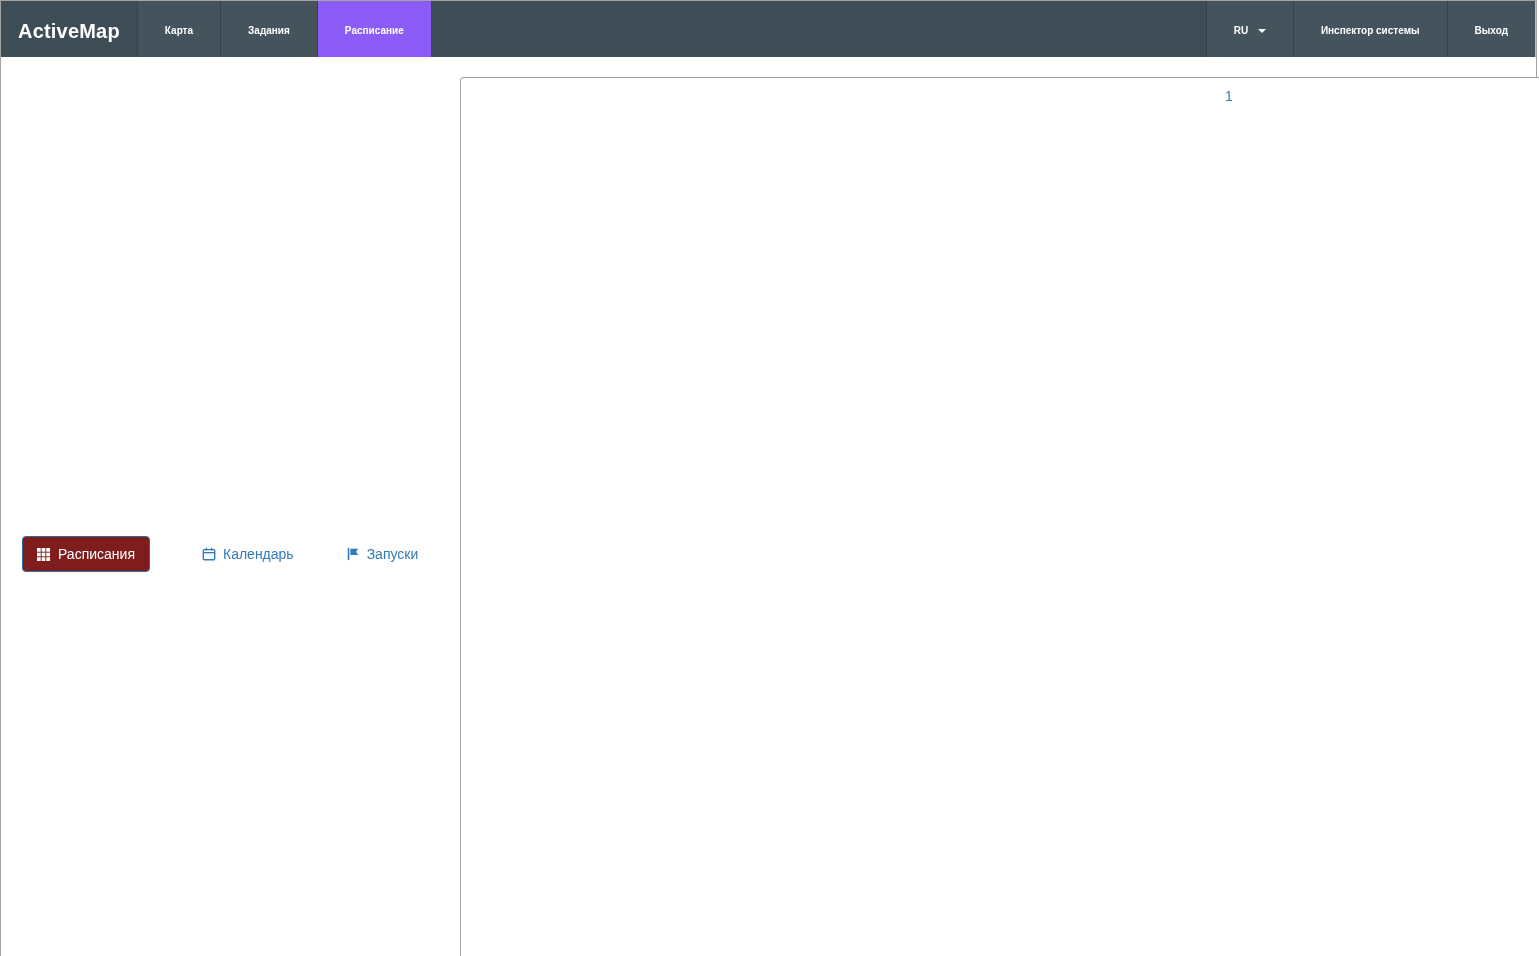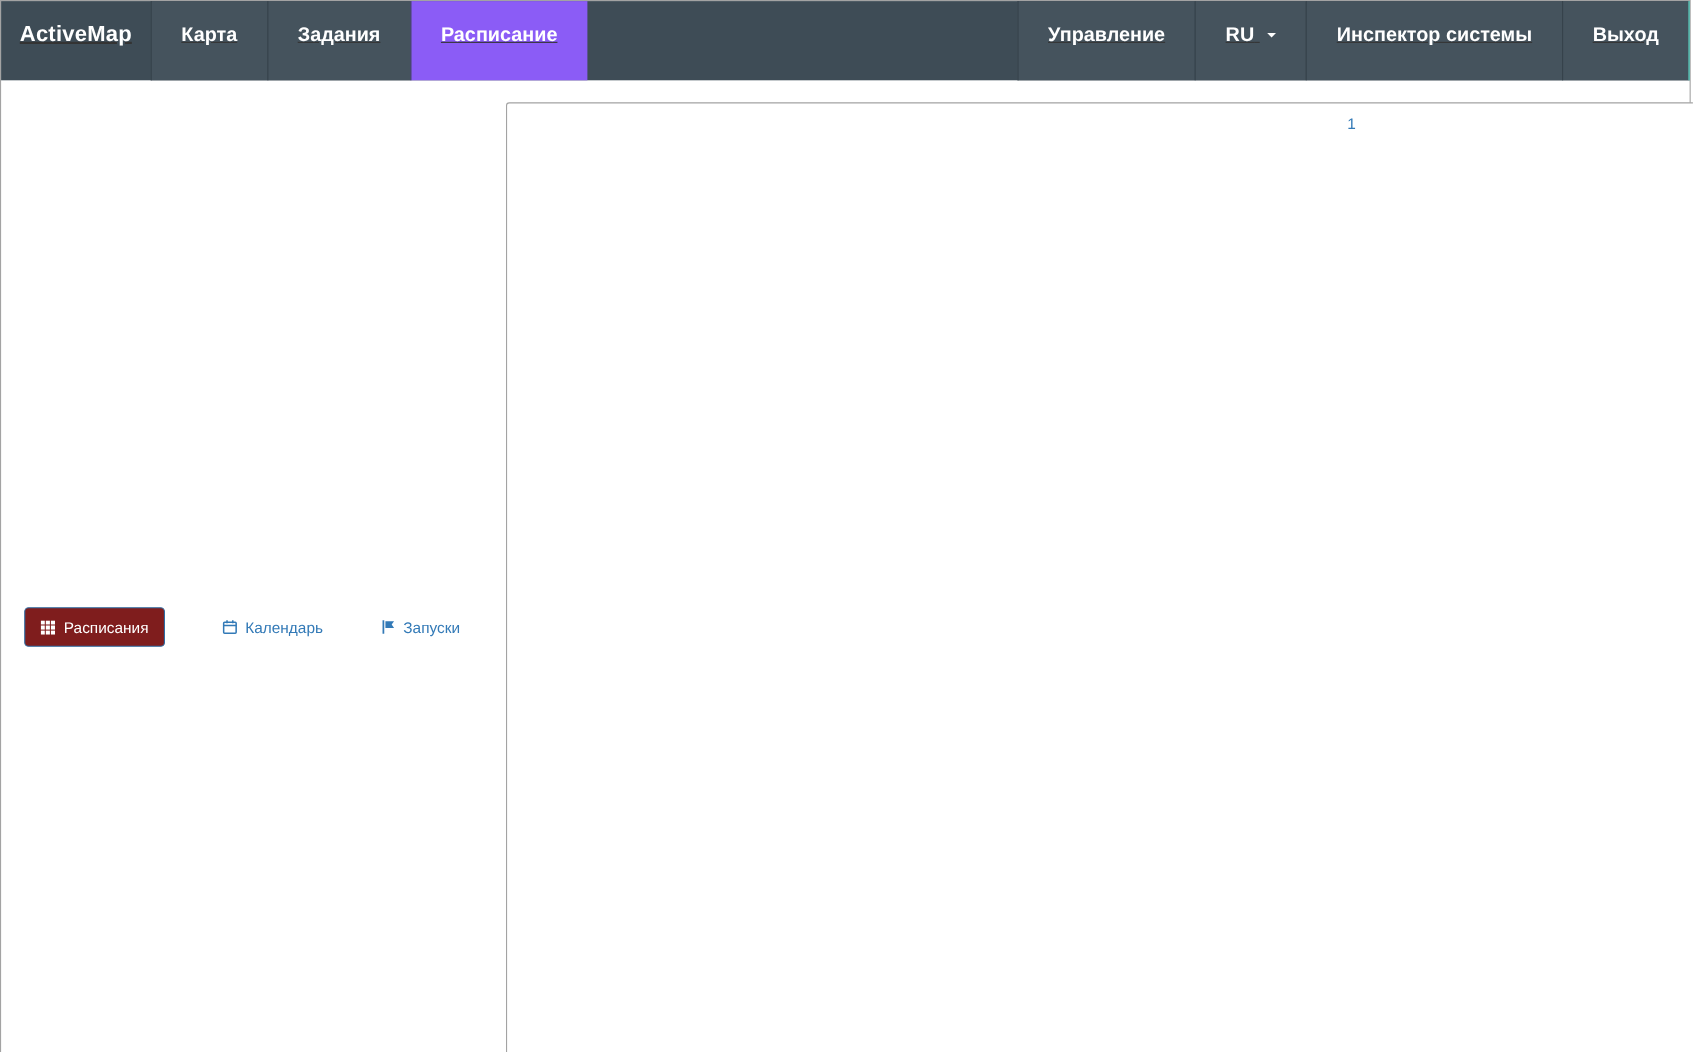--- a/index.html
+++ b/index.html
@@ -10,39 +10,38 @@
   }
   .page {
     width: 1537px;
     min-height: 954px;
     border: 1px solid #a3a3a3;
     background: #fff;
   }
 
   
   .navbar {
-    height: 72px;
+    height: 56px;
     background: #3e4c56;
     display: flex;
     align-items: stretch;
-    text-decoration: underline;
   }
   .brand {
     color: #fff;
     font-size: 20px;
     font-weight: 700;
     line-height: 60px;
     padding: 0 17px;
     letter-spacing: .2px;
   }
   .nav-left, .nav-right { display: flex; align-items: stretch; }
   .nav-spacer { flex: 1; }
   .nav-item {
     color: #fff;
-    font-size: 18px;
+    font-size: 10px;
     font-weight: 700;
     line-height: 60px;
     padding: 0 27px;
     background: #45535d;
     border-left: 1px solid #36424b;
     cursor: pointer;
     white-space: nowrap;
   }
   .nav-right .nav-item:last-child { border-right: 1px solid #5eead4; }
   .nav-item.active { background: #8b5cf6; }
@@ -107,21 +106,20 @@
 
   <header class="navbar">
     <div class="brand">ActiveMap</div>
     <nav class="nav-left">
       <div class="nav-item">Карта</div>
       <div class="nav-item">Задания</div>
       <div class="nav-item active">Расписание</div>
     </nav>
     <div class="nav-spacer"></div>
     <nav class="nav-right">
-      <div class="nav-item">Управление</div>
       <div class="nav-item">
         <span>RU</span>
         <span class="caret"></span>
       </div>
       <div class="nav-item">Инспектор системы</div>
       <div class="nav-item">Выход</div>
     </nav>
   </header>
 
   <div class="toolbar">

